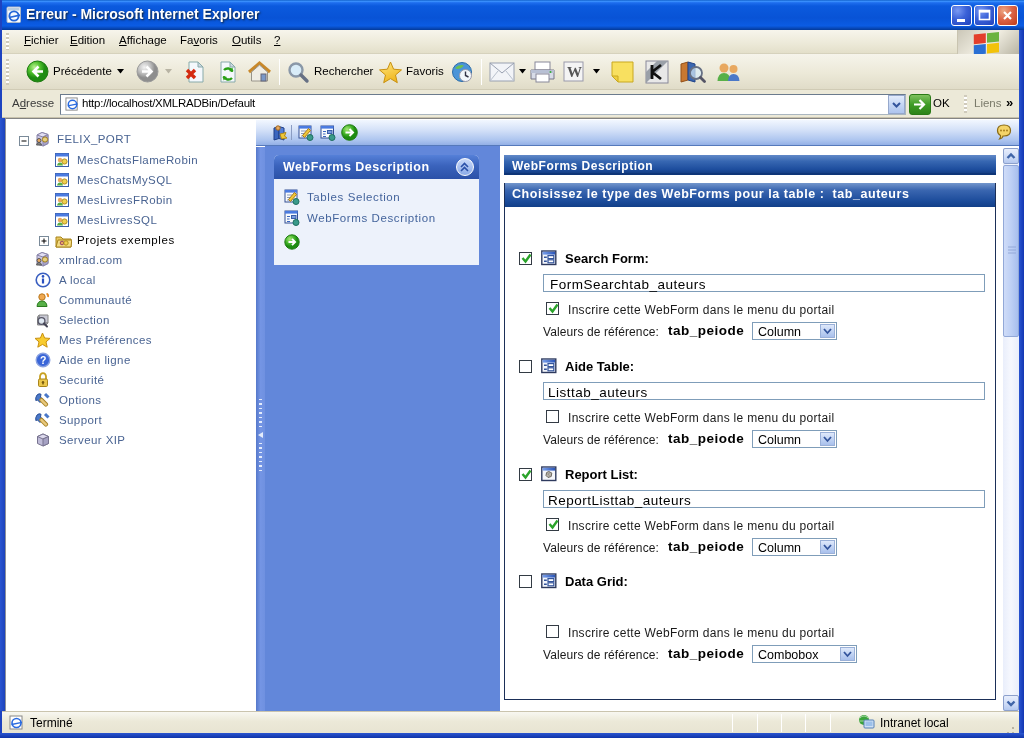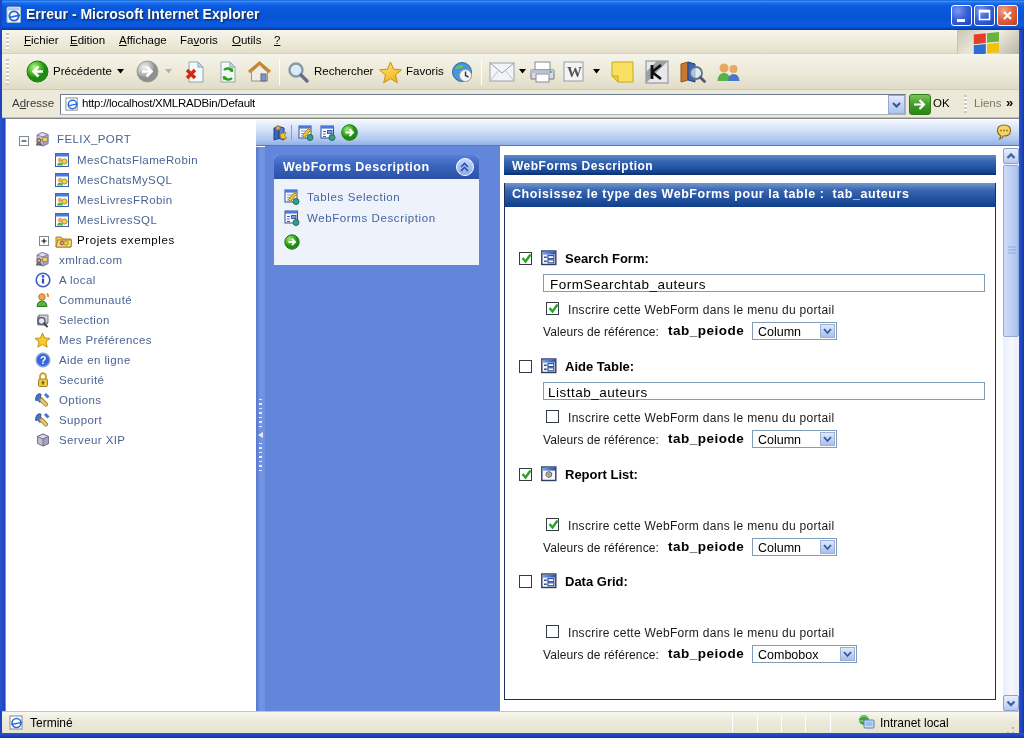--- a/index.html
+++ b/index.html
@@ -551,20 +551,23 @@
               <path d="M2.5 6 L5.5 9.5 L10.5 2.5" fill="none" stroke="#2aa32a" stroke-width="2.4"></path>
             </svg>
           </div>
     <svg class="abs" style="left:36px;top:283px" width="16" height="16" viewBox="0 0 16 16">
             <rect x="0.8" y="1" width="14" height="13.5" fill="#f4f6fb" stroke="#2e3a5e" stroke-width="1.4"></rect>
             <rect x="1.6" y="1.8" width="12.4" height="2.8" fill="url(#tg1)"></rect>
             <path d="M7.8 5.5 L10.8 7 L10.2 10.5 L7 11.5 L5 9.5 L5.6 6.5 Z" fill="#b8b4ac" stroke="#6e6a62"></path>
             <path d="M6.5 8 L8.5 9.5 M8.8 6.8 L7 8.2" stroke="#8a8680" stroke-width="0.8"></path>
           </svg>
     <div class="abs sectitle" style="left:60px;top:284px">Report List:</div>
+    <div class="abs inp" style="left:38px;top:307px;width:442px">
+            <span class="abs" style="left:4px;top:2px">ReportListtab_auteurs</span>
+          </div>
     <div class="abs cb" style="left:41px;top:335px">
             <svg width="13" height="13" style="position:absolute;left:0px;top:-1px">
               <path d="M2.5 6 L5.5 9.5 L10.5 2.5" fill="none" stroke="#2aa32a" stroke-width="2.4"></path>
             </svg>
           </div>
     <div class="abs smalltxt" style="left:63px;top:336px">Inscrire cette WebForm dans le menu du portail</div>
     <div class="abs smalltxt" style="left:38px;top:358px;font-size:12px;letter-spacing:0.1px">Valeurs de référence:</div>
     <div class="abs" style="left:163px;top:356px;font-size:13.5px;font-weight:bold;letter-spacing:0.5px">tab_peiode</div>
     <div class="abs dd" style="left:247px;top:355px;width:85px">
             <span class="abs" style="left:5px;top:2px">Column</span>

